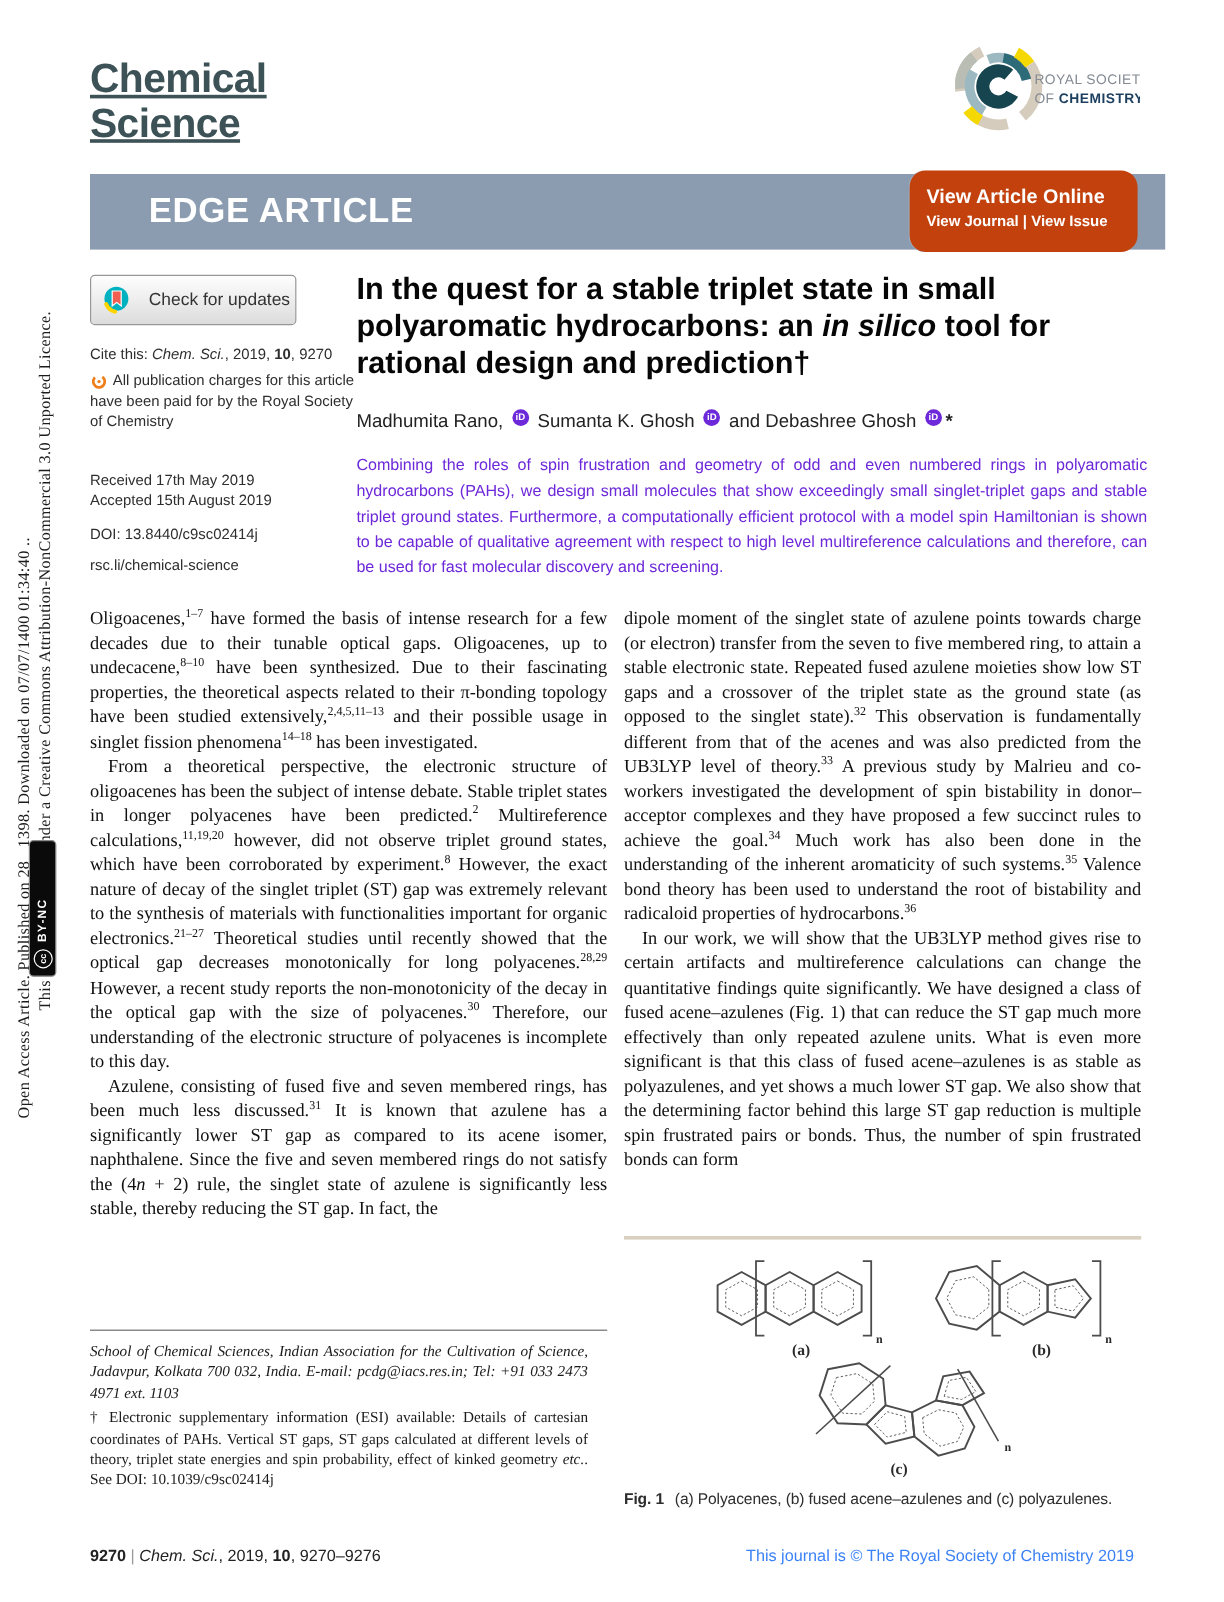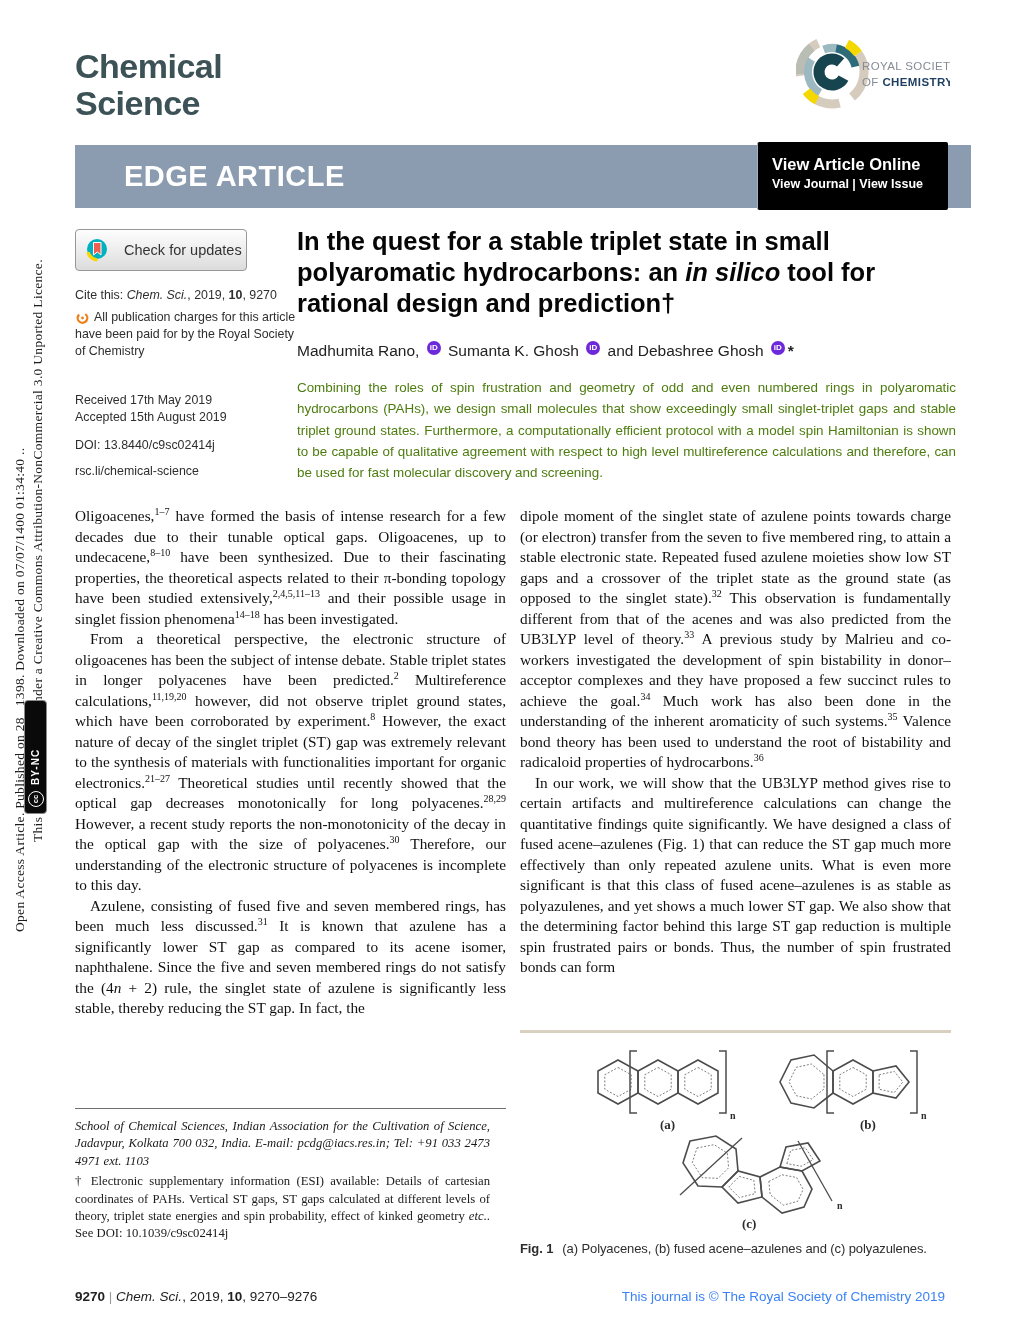--- a/index.html
+++ b/index.html
@@ -14,26 +14,26 @@
   .cc-badge{position:absolute;left:24px;top:700px;width:23px;height:114px;}
   .cc-inner{position:absolute;left:0;top:114px;width:114px;height:23px;transform:rotate(-90deg);
             transform-origin:0 0;background:#0a0a0a;border:1px solid #8a8a8a;border-radius:4px;
             display:flex;align-items:center;gap:6px;padding-left:6px;box-sizing:border-box;}
   .cc-circle{width:14px;height:14px;border:1.5px solid #fff;border-radius:50%;color:#fff;
              font-size:7.5px;font-weight:bold;display:flex;align-items:center;justify-content:center;}
   .cc-label{color:#fff;font-size:10px;font-weight:bold;letter-spacing:1px;}
 
   
   .journal-logo{position:absolute;left:75px;top:48px;font-size:34px;font-weight:bold;
-                color:#3d5256;line-height:37px;letter-spacing:-.5px;}
+                color:#3d5256;line-height:37px;letter-spacing:-.5px;text-decoration:underline;}
   .banner{position:absolute;left:75px;top:145px;width:865px;height:63px;background:#8b9cb0;
           display:flex;align-items:center;padding-left:31px;}
   .banner span{color:#fff;font-size:29px;font-weight:bold;letter-spacing:.5px;padding-left:18px;}
-  .view-box{position:absolute;left:757px;top:142px;width:191px;height:68px;background:#000000;
-            border-radius:2px;box-sizing:border-box;padding:13px 16px 0 14px;border-left:1px solid #9fb0c2;}
+  .view-box{position:absolute;left:757px;top:142px;width:191px;height:68px;background:#c2410c;
+            border-radius:14px;box-sizing:border-box;padding:13px 16px 0 14px;border-left:1px solid #9fb0c2;}
   .vb-title{color:#fff;font-weight:bold;font-size:16.5px;}
   .vb-sub{color:#fff;font-weight:bold;font-size:12.5px;margin-top:3px;}
   .rsc-logo{position:absolute;left:796px;top:22px;}
   .rsc-t1{font-size:11.5px;fill:#858c95;letter-spacing:.4px;}
   .rsc-t2a{font-size:11.5px;fill:#858c95;letter-spacing:.4px;}
   .rsc-t2b{font-size:11.5px;fill:#1c3e5f;font-weight:bold;letter-spacing:.4px;}
 
   
   .check-btn{position:absolute;left:75px;top:229px;width:172px;height:42px;border:1px solid #979797;
              border-radius:4px;background:linear-gradient(#fefefe,#dcdcdc);display:flex;align-items:center;
@@ -47,21 +47,21 @@
   .rsc-link{top:463px;cursor:pointer;}
 
   
   .title{position:absolute;left:297px;top:226px;width:650px;margin:0;font-size:25.5px;
          line-height:31px;font-weight:bold;color:#060606;}
   .authors{position:absolute;left:297px;top:341px;width:650px;font-size:15.5px;color:#222;}
   .orcid{display:inline-block;width:14px;height:14px;border-radius:50%;background:#6d28d9;color:#fff;
          font-size:8px;font-weight:bold;text-align:center;line-height:14px;vertical-align:super;margin:0 3px;}
   .star{font-weight:bold;}
   .abstract{position:absolute;left:297px;top:377px;width:659px;margin:0;font-size:13.4px;
-            line-height:21.3px;color:#4d7c0f;text-align:justify;}
+            line-height:21.3px;color:#6d28d9;text-align:justify;}
 
   
   .col{position:absolute;top:506px;width:431px;font-family:"Liberation Serif",serif;
        font-size:15.3px;line-height:20.5px;color:#101010;text-align:justify;}
   .col-left{left:75px;}
   .col-right{left:520px;}
   .sec{margin:0 0 15px 0;font-family:"Liberation Sans",sans-serif;font-size:20.5px;
        font-weight:bold;color:#0c0c0c;}
   .sec-num{margin-right:17px;}
   .body-p{margin:0;}

